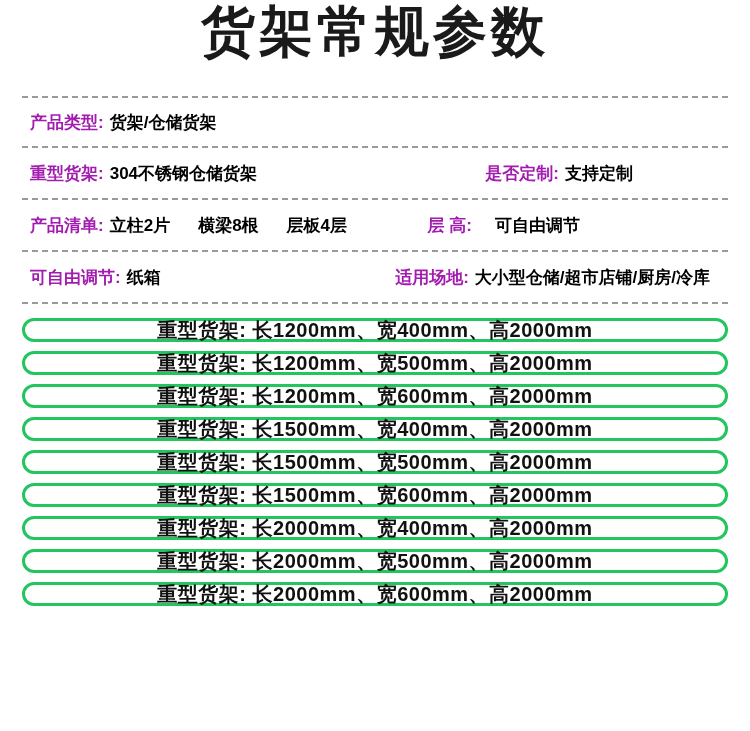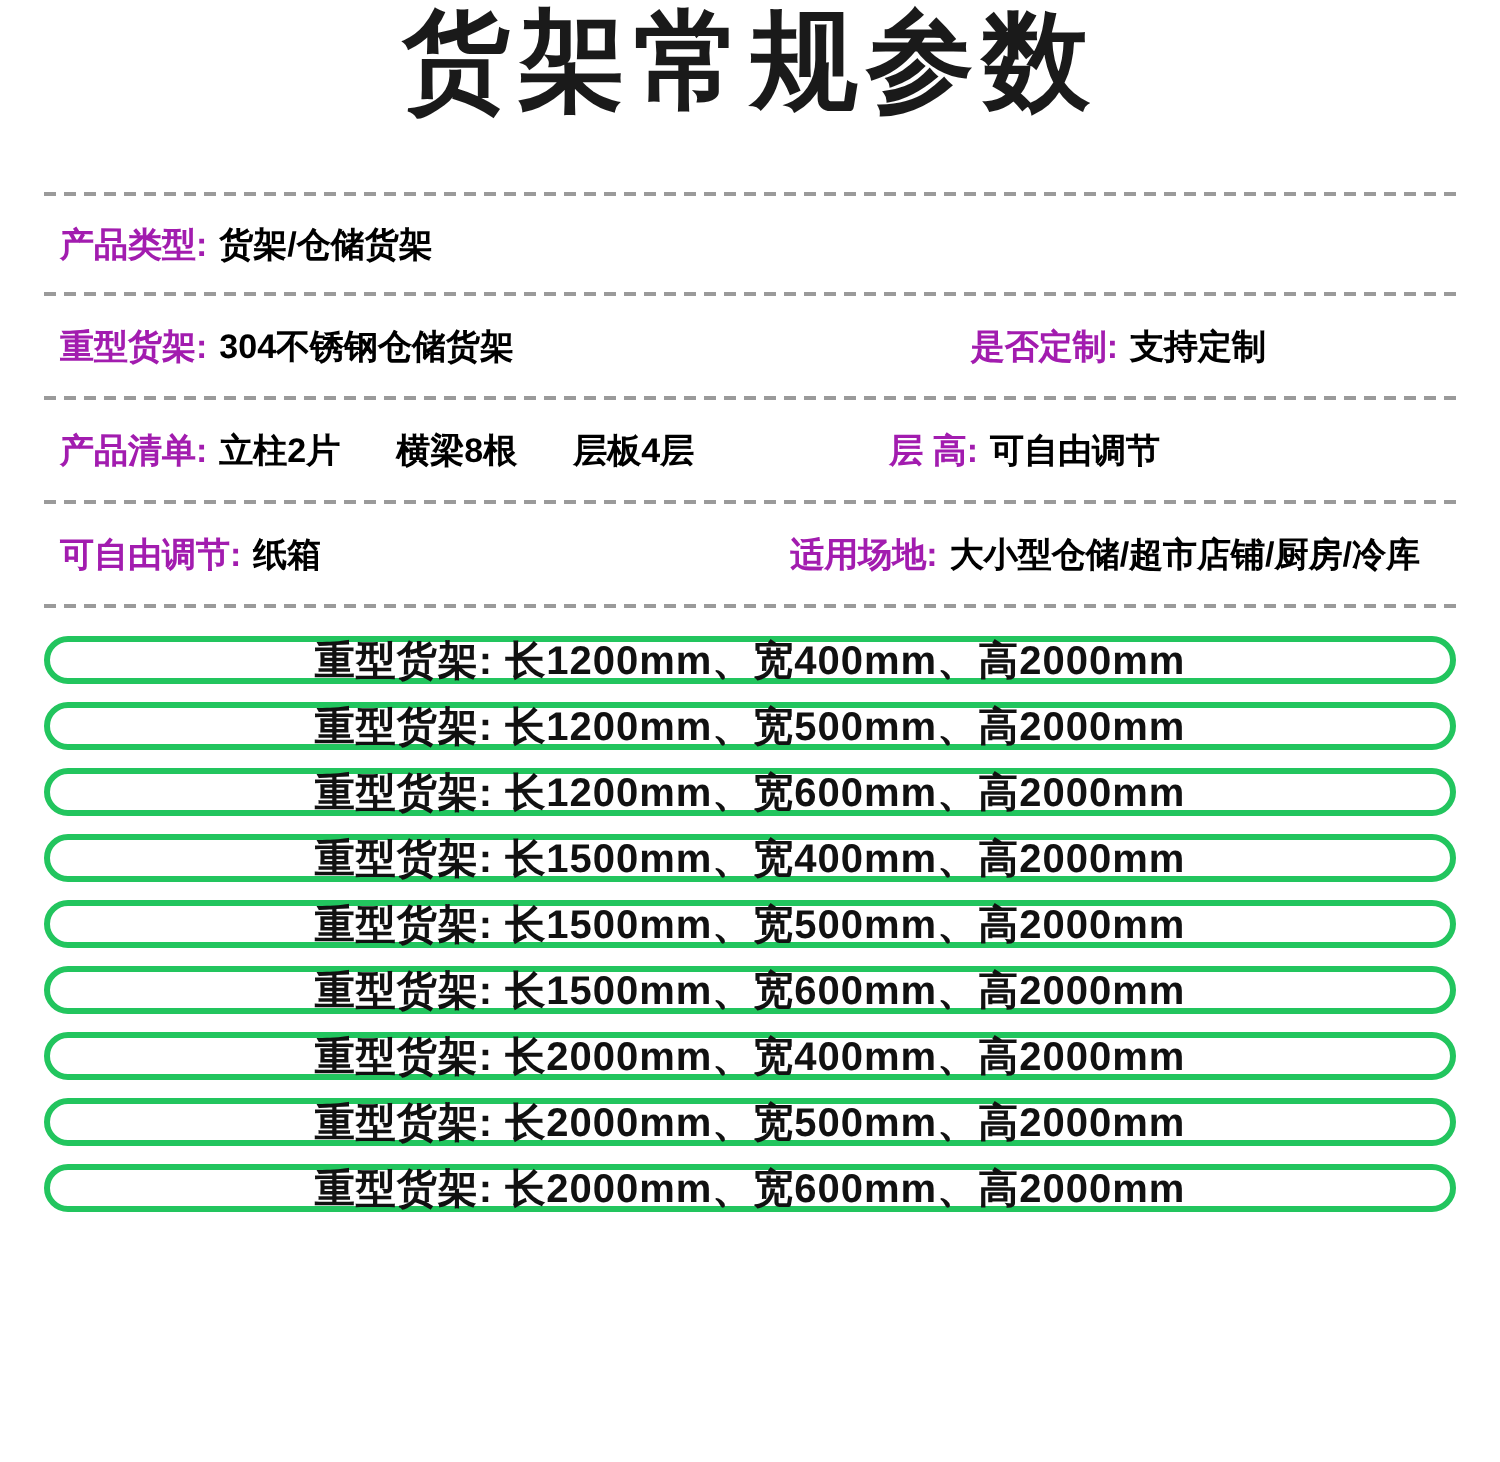--- a/index.html
+++ b/index.html
@@ -119,21 +119,21 @@
     </div>
 
     <div class="spec-row">
       <div class="cellgroup sub-items">
         <span class="lbl">产品清单:</span>
         <span class="val">立柱2片</span>
         <span class="val">横梁8根</span>
         <span class="val">层板4层</span>
       </div>
       <div class="spacer"></div>
-      <div class="cellgroup" style="margin-right:140px;">
+      <div class="cellgroup" style="margin-right:140px;gap:17px;">
         <span class="lbl">层    高:</span>
         <span class="val">可自由调节</span>
       </div>
     </div>
 
     <div class="spec-row">
       <div class="cellgroup">
         <span class="lbl">可自由调节:</span>
         <span class="val">纸箱</span>
       </div>

